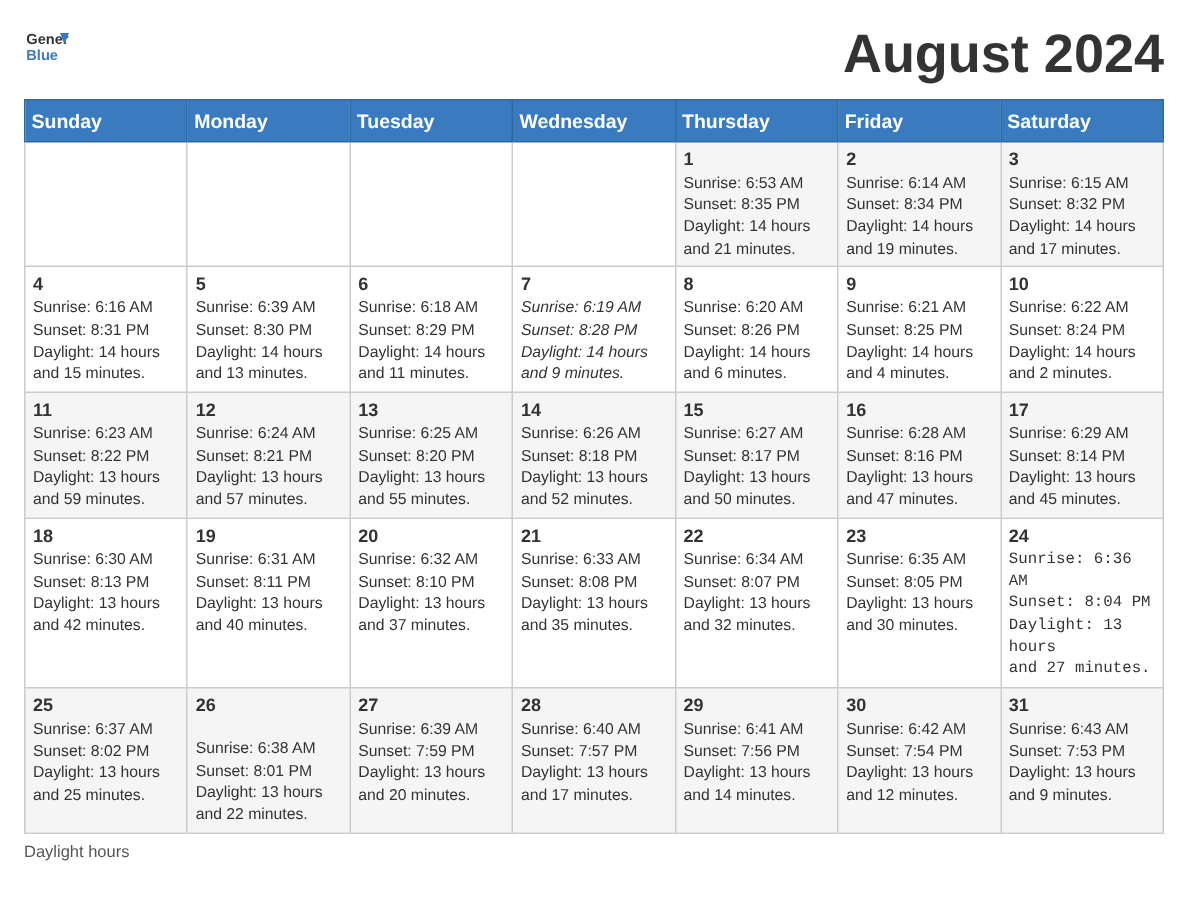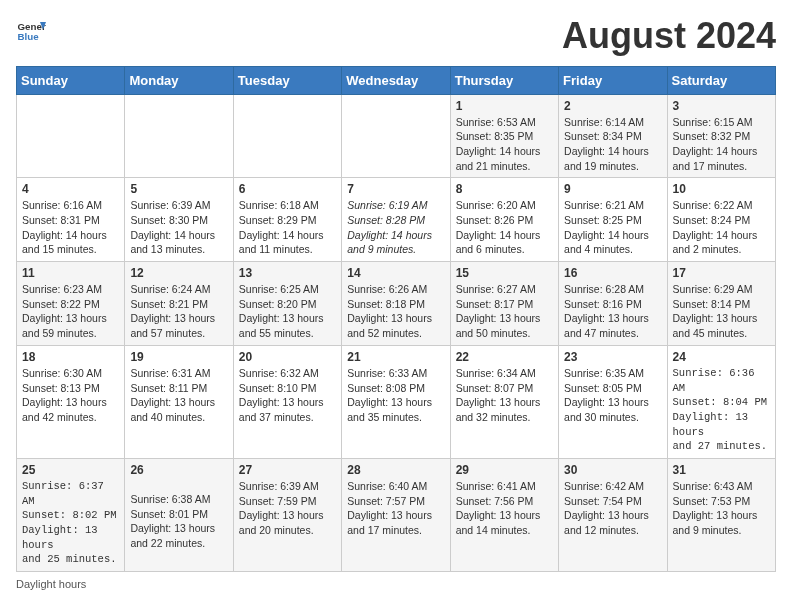--- a/index.html
+++ b/index.html
@@ -292,21 +292,21 @@
           <span class="day-num">24</span>
           <div class="day-info" style="white-space: pre-line; font-family: Liberation Mono, monospace;">Sunrise: 6:36 AM
 Sunset: 8:04 PM
 Daylight: 13 hours
 and 27 minutes.</div>
         </td>
       </tr>
       <tr>
         <td>
           <span class="day-num">25</span>
-          <div class="day-info" style="white-space: pre-line; font-family: Liberation Mono, monospace;">Sunrise: 6:37 AM
+          <div class="day-info" style="white-space: pre-line;">Sunrise: 6:37 AM
 Sunset: 8:02 PM
 Daylight: 13 hours
 and 25 minutes.</div>
         </td>
         <td>
           <span class="day-num">26</span>
           <div class="day-info" style="white-space: pre-line; margin-top: 15px;">Sunrise: 6:38 AM
 Sunset: 8:01 PM
 Daylight: 13 hours
 and 22 minutes.</div>

